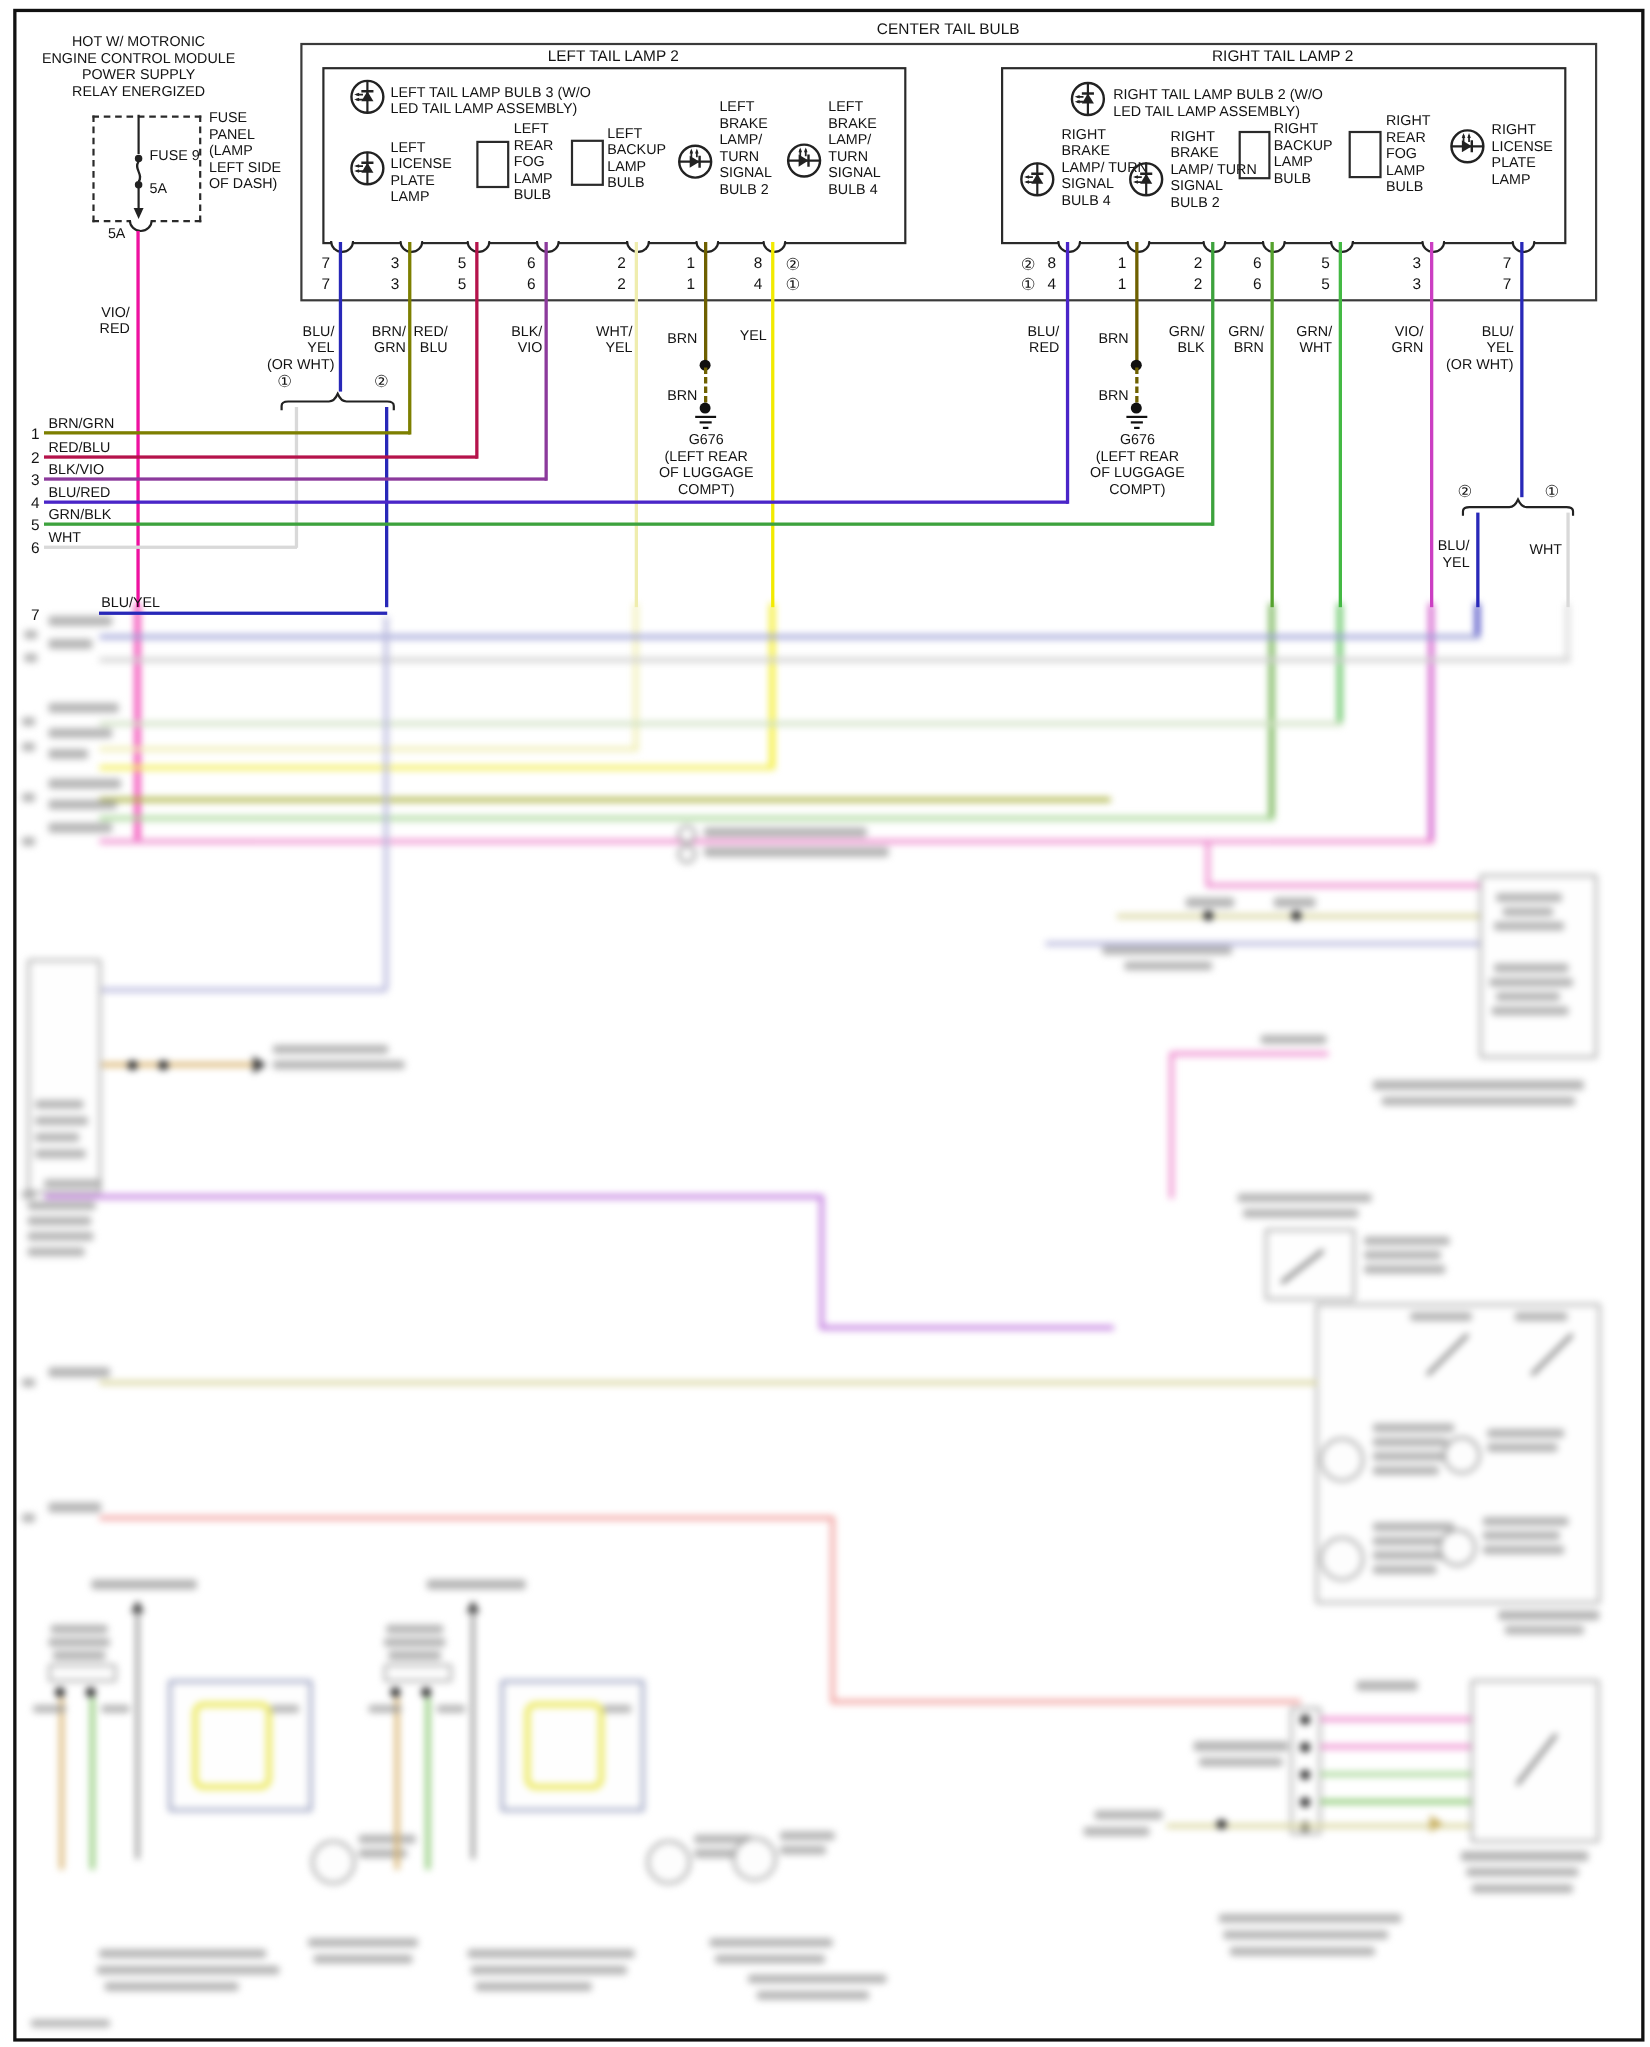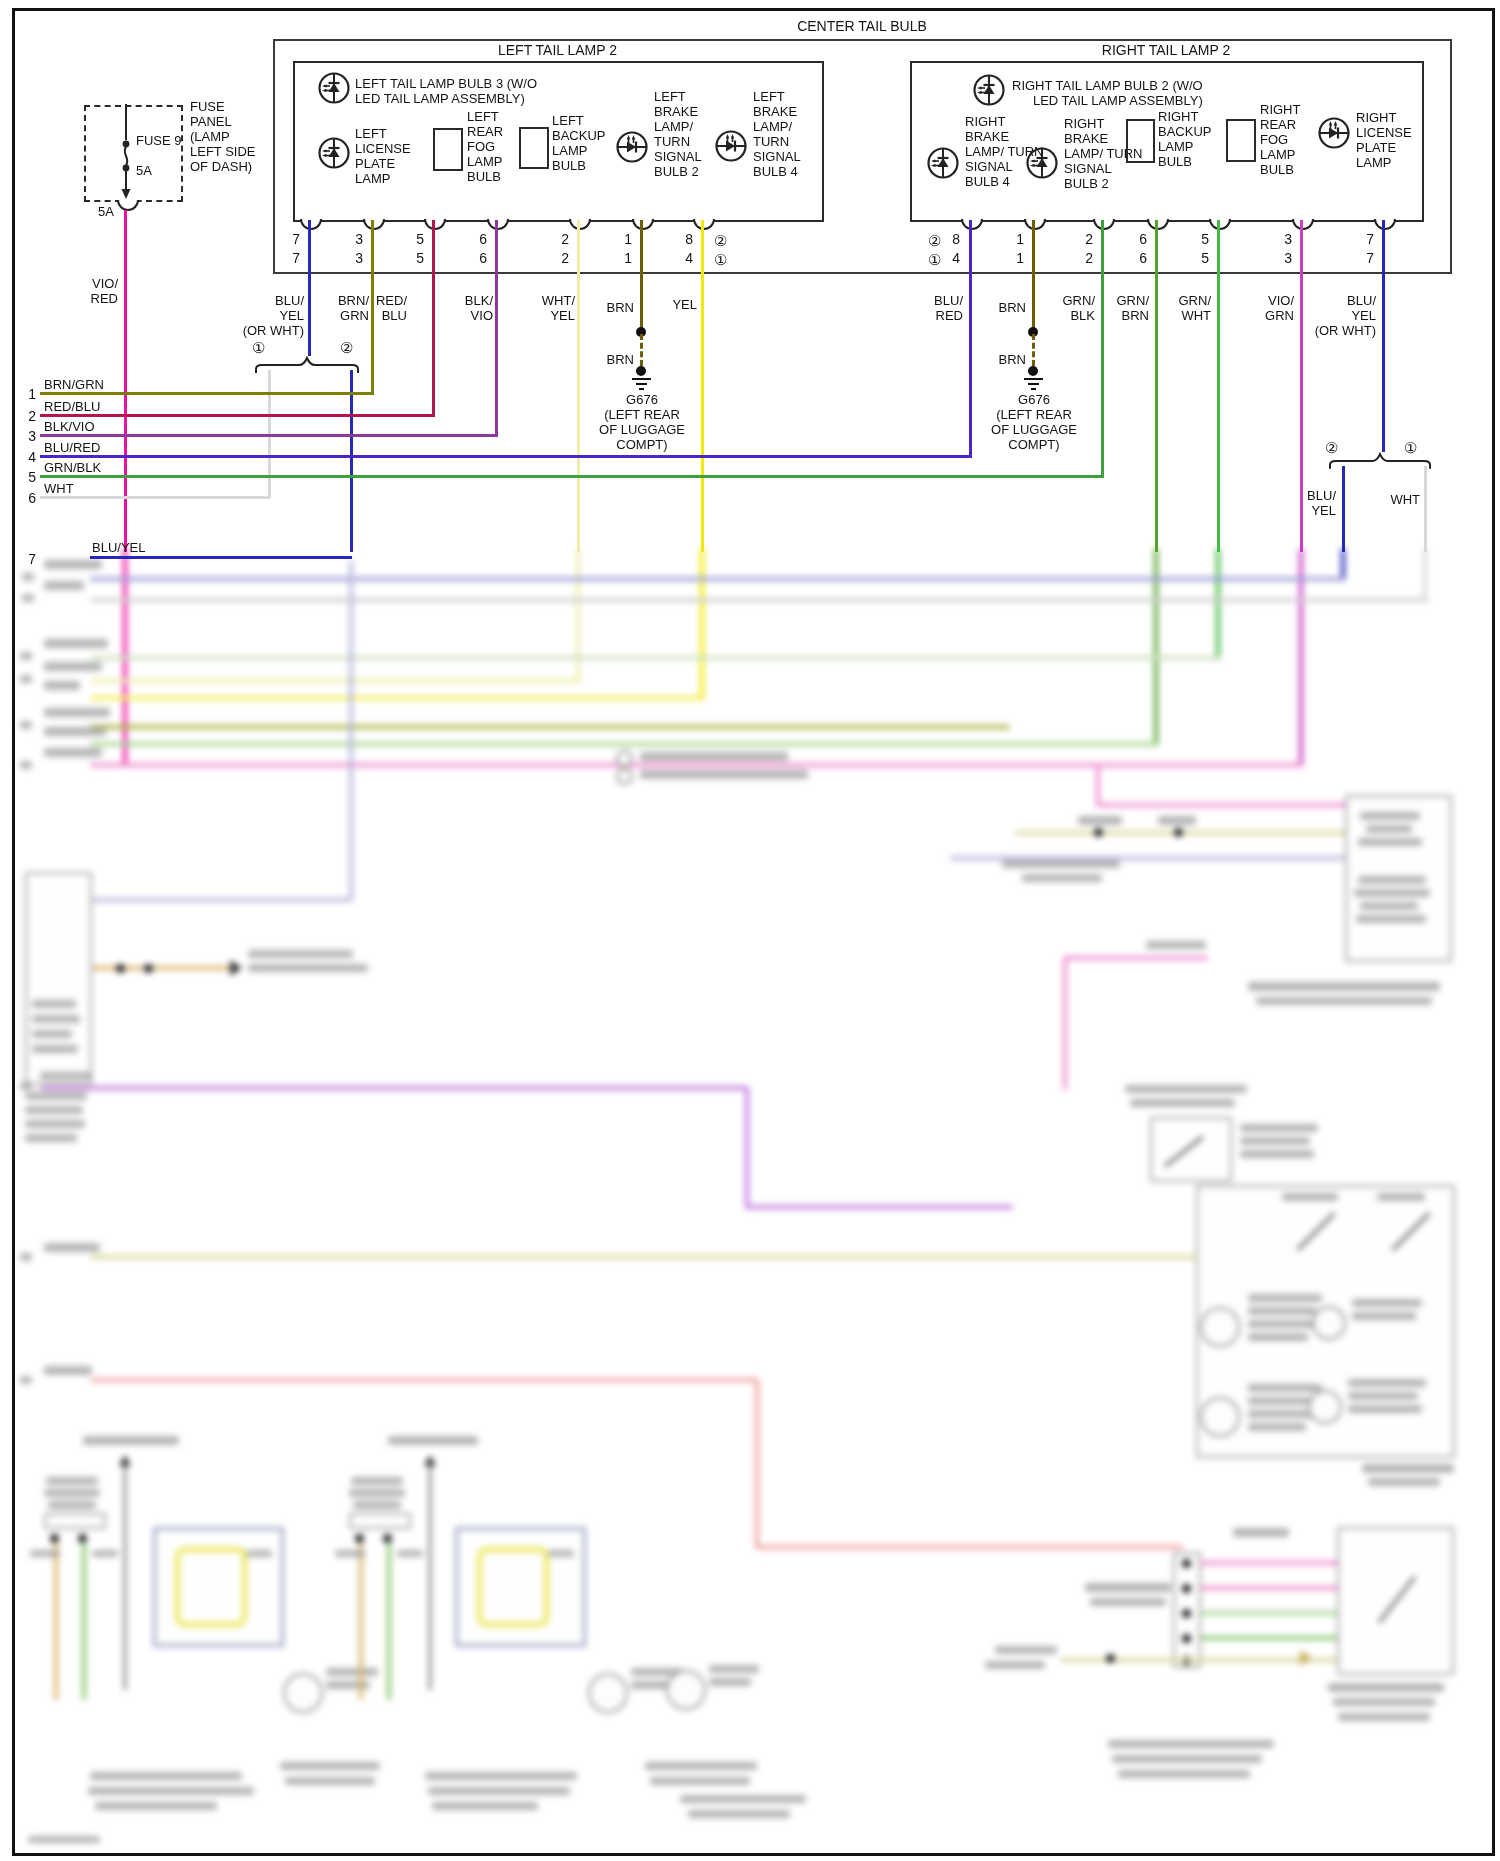--- a/index.html
+++ b/index.html
@@ -32,20 +32,24 @@
   #sharp{position:absolute;left:0;top:0;width:1500px;height:1861px;z-index:2;}
 </style>
 </head>
 <body>
 
 <div id="canvas">
   <div id="page-border"></div>
 
   <div id="sharp">
 
+    <div class="t tc" style="left:28px;top:30px;width:196px;">HOT W/ MOTRONIC
+ENGINE CONTROL MODULE
+POWER SUPPLY
+RELAY ENERGIZED</div>
 
     <div class="dashedbox" style="left:84px;top:105px;width:95px;height:93px;"></div>
     <svg class="abs" style="left:118px;top:104px;" width="16" height="100" viewBox="0 0 16 100">
       <line x1="8" y1="0" x2="8" y2="36" stroke="#222" stroke-width="2"></line>
       <circle cx="8" cy="40" r="3.4" fill="#222"></circle>
       <path d="M8,43 C 3,49 13,55 8,61" fill="none" stroke="#222" stroke-width="2"></path>
       <circle cx="8" cy="64" r="3.4" fill="#222"></circle>
       <line x1="8" y1="67" x2="8" y2="85" stroke="#222" stroke-width="2"></line>
       <polygon points="8,95 3.5,85 12.5,85" fill="#222"></polygon>
     </svg>
@@ -149,21 +153,21 @@
     <svg class="icon" style="left:972px;top:73px;" viewBox="0 0 34 34">
       <circle cx="17" cy="17" r="14.5" fill="none" stroke="#222" stroke-width="2.2"></circle>
       <line x1="17" y1="2" x2="17" y2="32" stroke="#222" stroke-width="2"></line>
       <polygon points="11.5,21 22.5,21 17,12" fill="#222"></polygon>
         <line x1="11.5" y1="12" x2="22.5" y2="12" stroke="#222" stroke-width="2.2"></line>
       <line x1="13" y1="15" x2="7" y2="15" stroke="#222" stroke-width="1.6"></line>
         <polygon points="5,15 9.5,13.4 9.5,16.6" fill="#222"></polygon>
       <line x1="13" y1="19.5" x2="7" y2="19.5" stroke="#222" stroke-width="1.6"></line>
         <polygon points="5,19.5 9.5,17.9 9.5,21.1" fill="#222"></polygon>
     </svg>
-    <div class="t" style="left:1012px;top:78px;text-align:right;">RIGHT TAIL LAMP BULB 2 (W/O
+    <div class="t" style="left:1012px;top:78px;">RIGHT TAIL LAMP BULB 2 (W/O
 LED TAIL LAMP ASSEMBLY)</div>
 
     <svg class="icon" style="left:926px;top:146px;" viewBox="0 0 34 34">
       <circle cx="17" cy="17" r="14.5" fill="none" stroke="#222" stroke-width="2.2"></circle>
       <line x1="17" y1="2" x2="17" y2="32" stroke="#222" stroke-width="2"></line>
       <polygon points="11.5,21 22.5,21 17,12" fill="#222"></polygon>
         <line x1="11.5" y1="12" x2="22.5" y2="12" stroke="#222" stroke-width="2.2"></line>
       <line x1="13" y1="15" x2="7" y2="15" stroke="#222" stroke-width="1.6"></line>
         <polygon points="5,15 9.5,13.4 9.5,16.6" fill="#222"></polygon>
       <line x1="13" y1="19.5" x2="7" y2="19.5" stroke="#222" stroke-width="1.6"></line>

